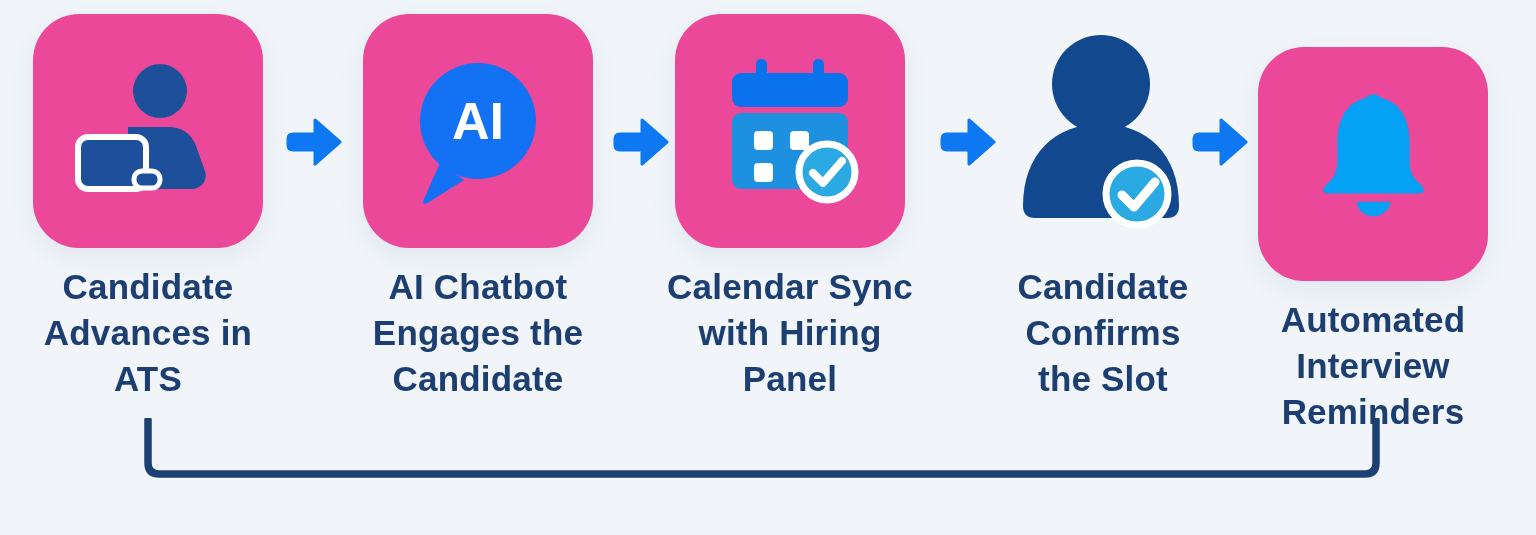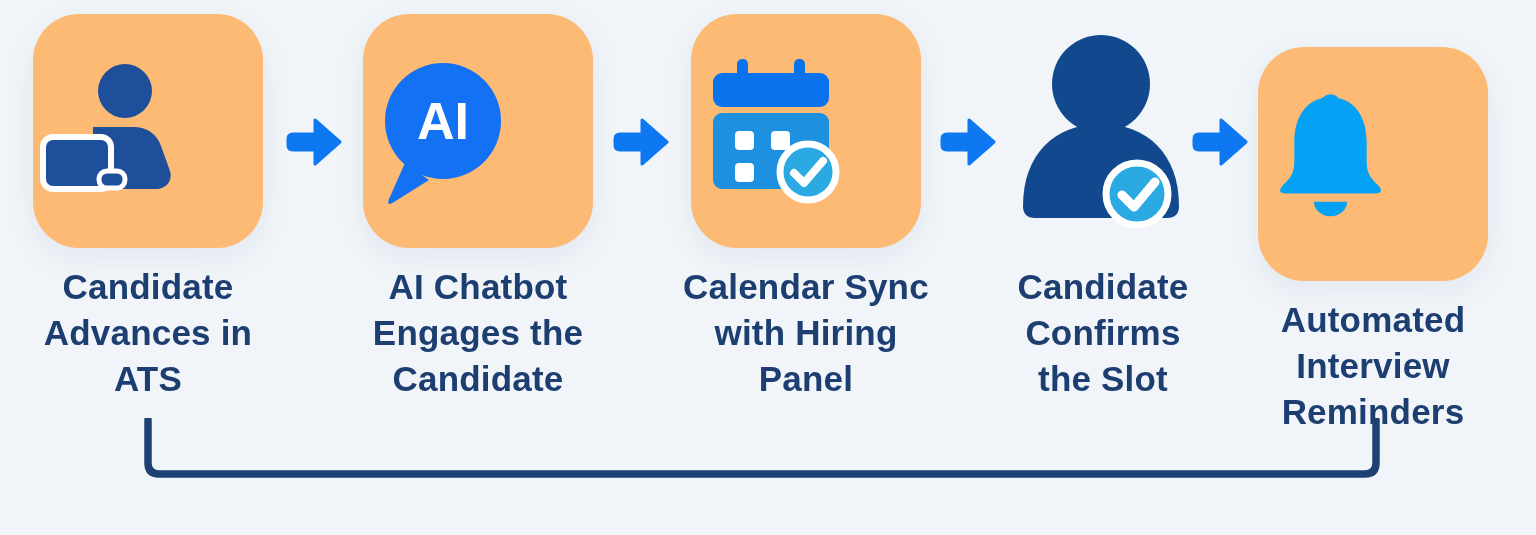--- a/index.html
+++ b/index.html
@@ -7,30 +7,30 @@
   .canvas {
     position: relative;
     width: 1536px;
     height: 535px;
     background: #f1f5f9;
     overflow: hidden;
   }
   .step { position: absolute; top: 0; width: 320px; height: 480px; }
   .step-1 { left: -12px; }
   .step-2 { left: 318px; }
-  .step-3 { left: 646px; }
+  .step-3 { left: 630px; }
   .step-4 { left: 943px; }
   .step-5 { left: 1213px; margin-top: 33px; }
   .card {
     position: absolute; top: 14px; left: 45px;
     width: 230px; height: 234px;
-    background: #fdba74;
+    background: #ec4899;
     border-radius: 46px;
     box-shadow: 0 10px 28px rgba(140,160,190,0.16);
-    display: flex; align-items: center; justify-content: flex-start;
+    display: flex; align-items: center; justify-content: center;
   }
   .card svg { display:block; }
   .bare-icon { position: absolute; top: 26px; left: 70px; }
   .step-label {
     position: absolute; top: 264px; left: -14px; right: -14px;
     text-align: center;
     font-size: 35px; line-height: 46px; font-weight: bold;
     color: #1c3e70;
     white-space: pre-line;
     letter-spacing: 0.2px;

